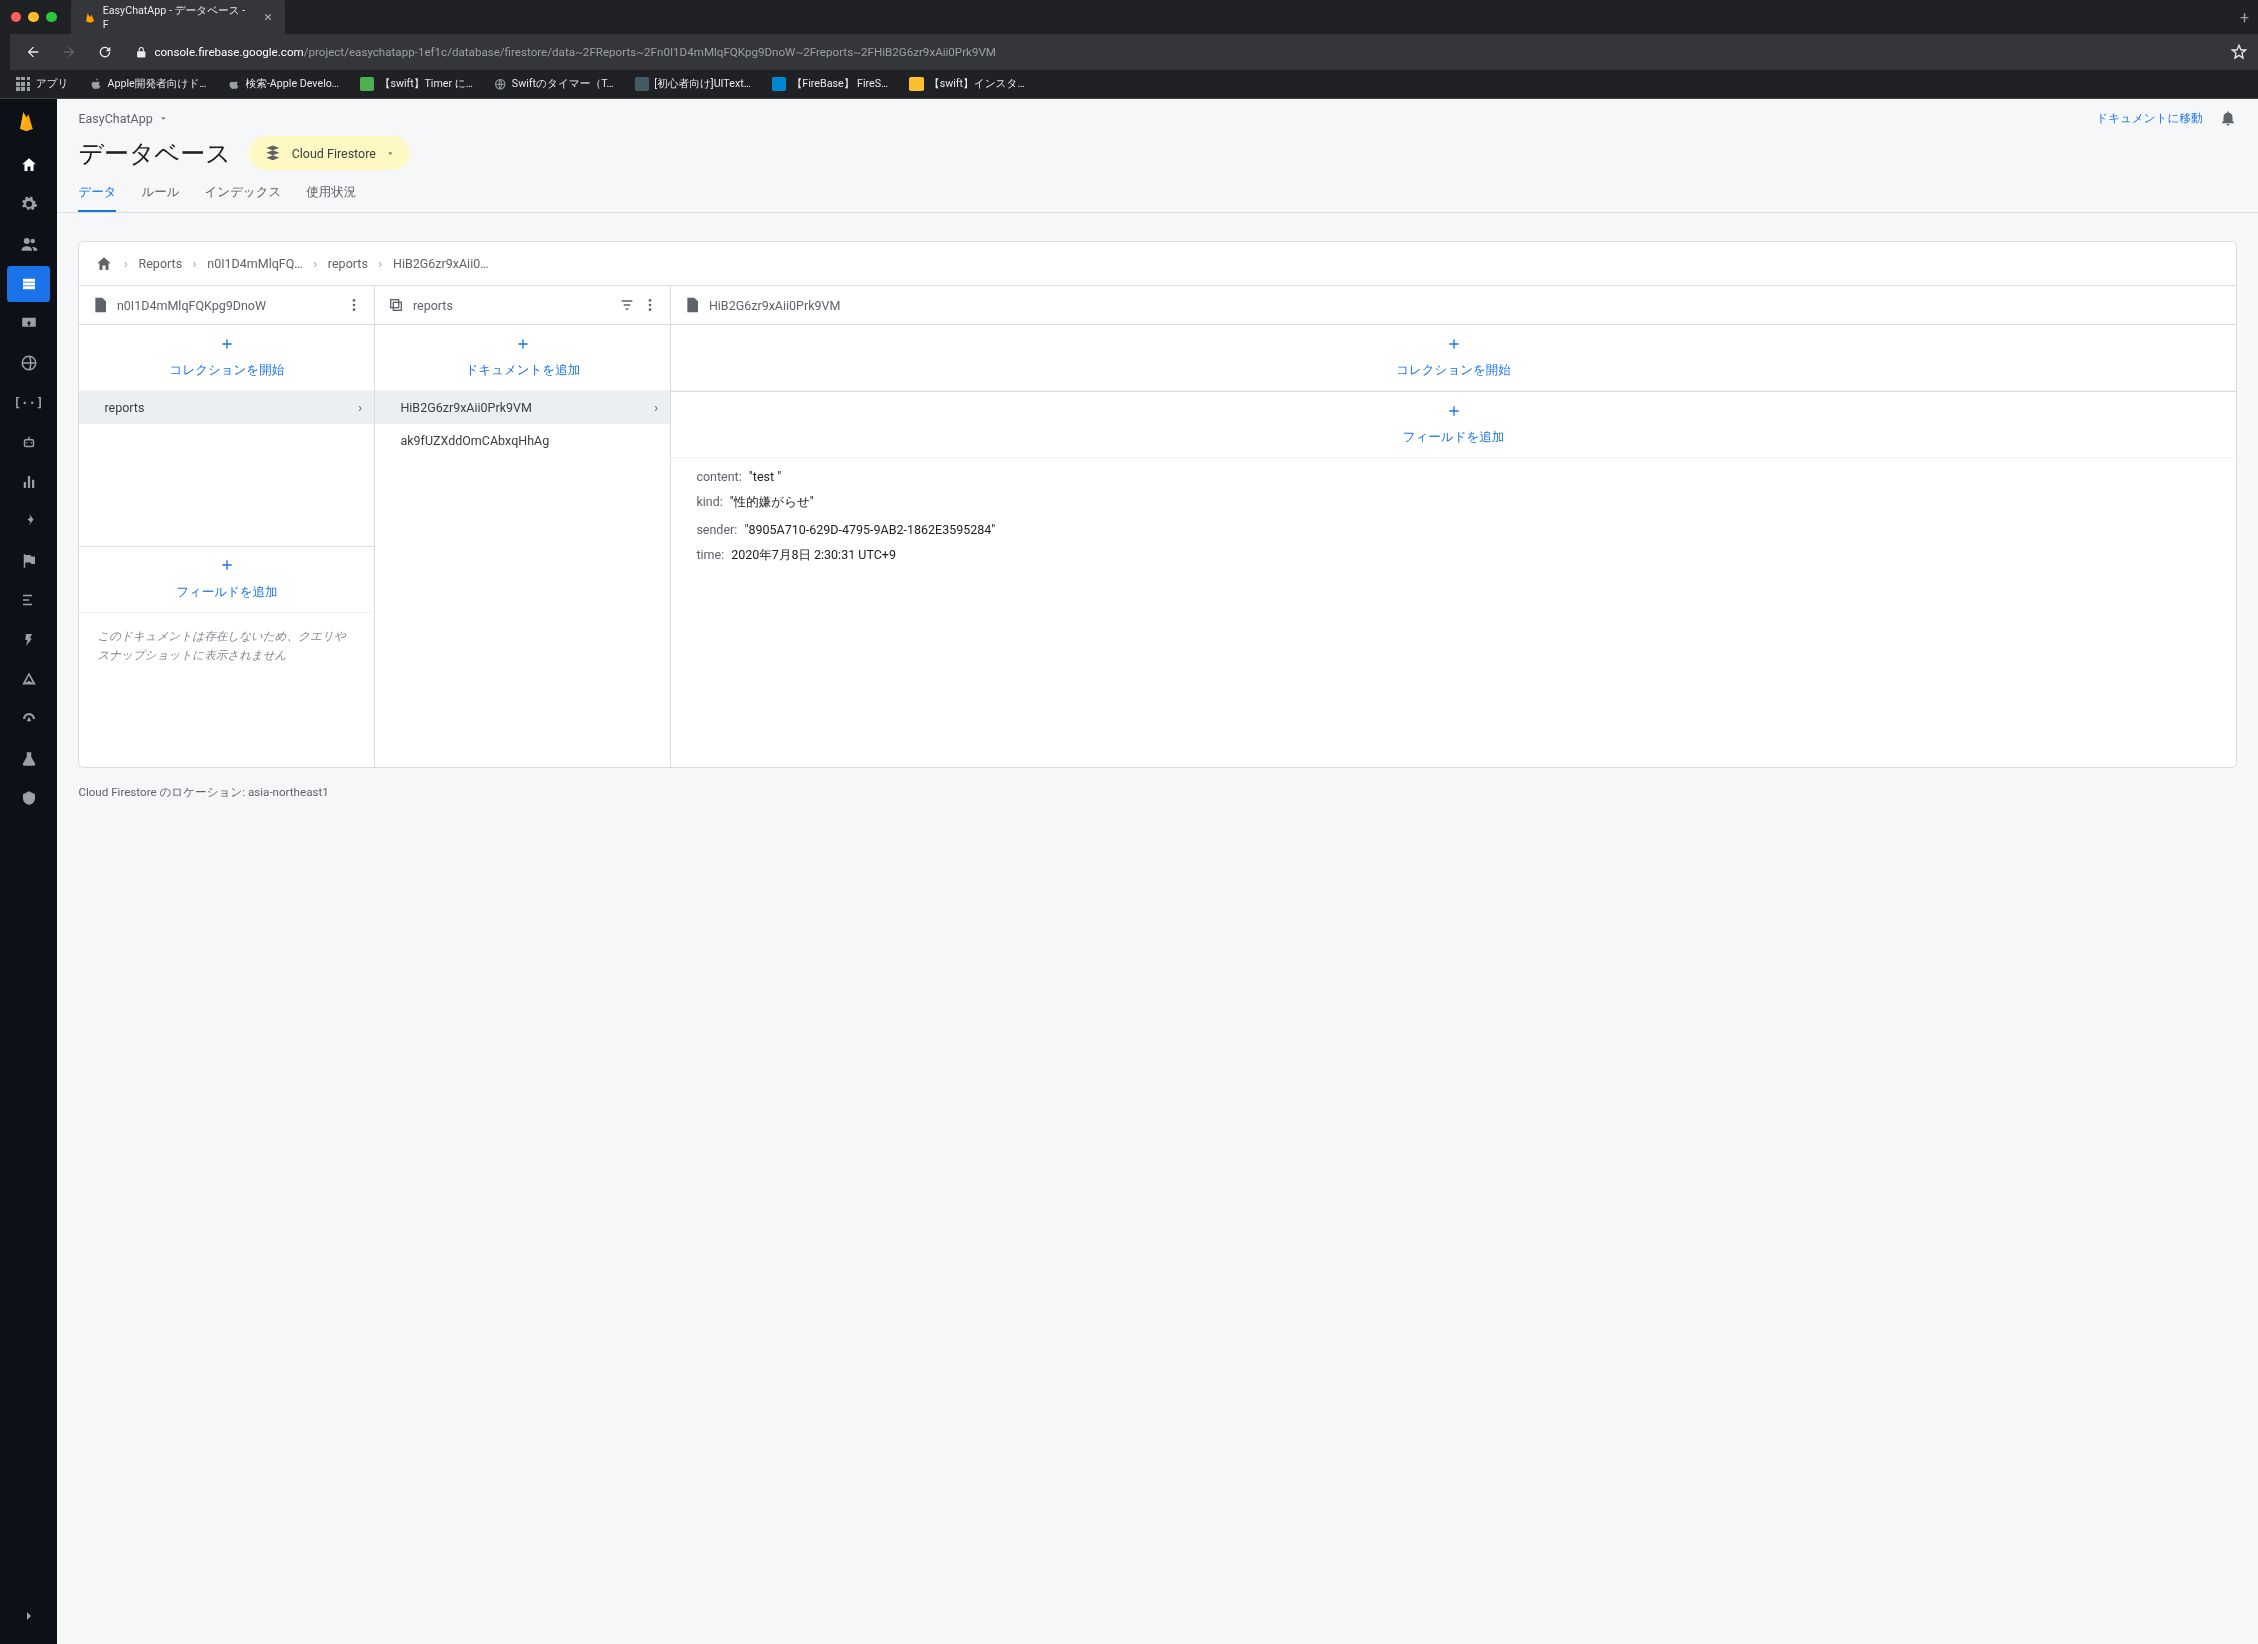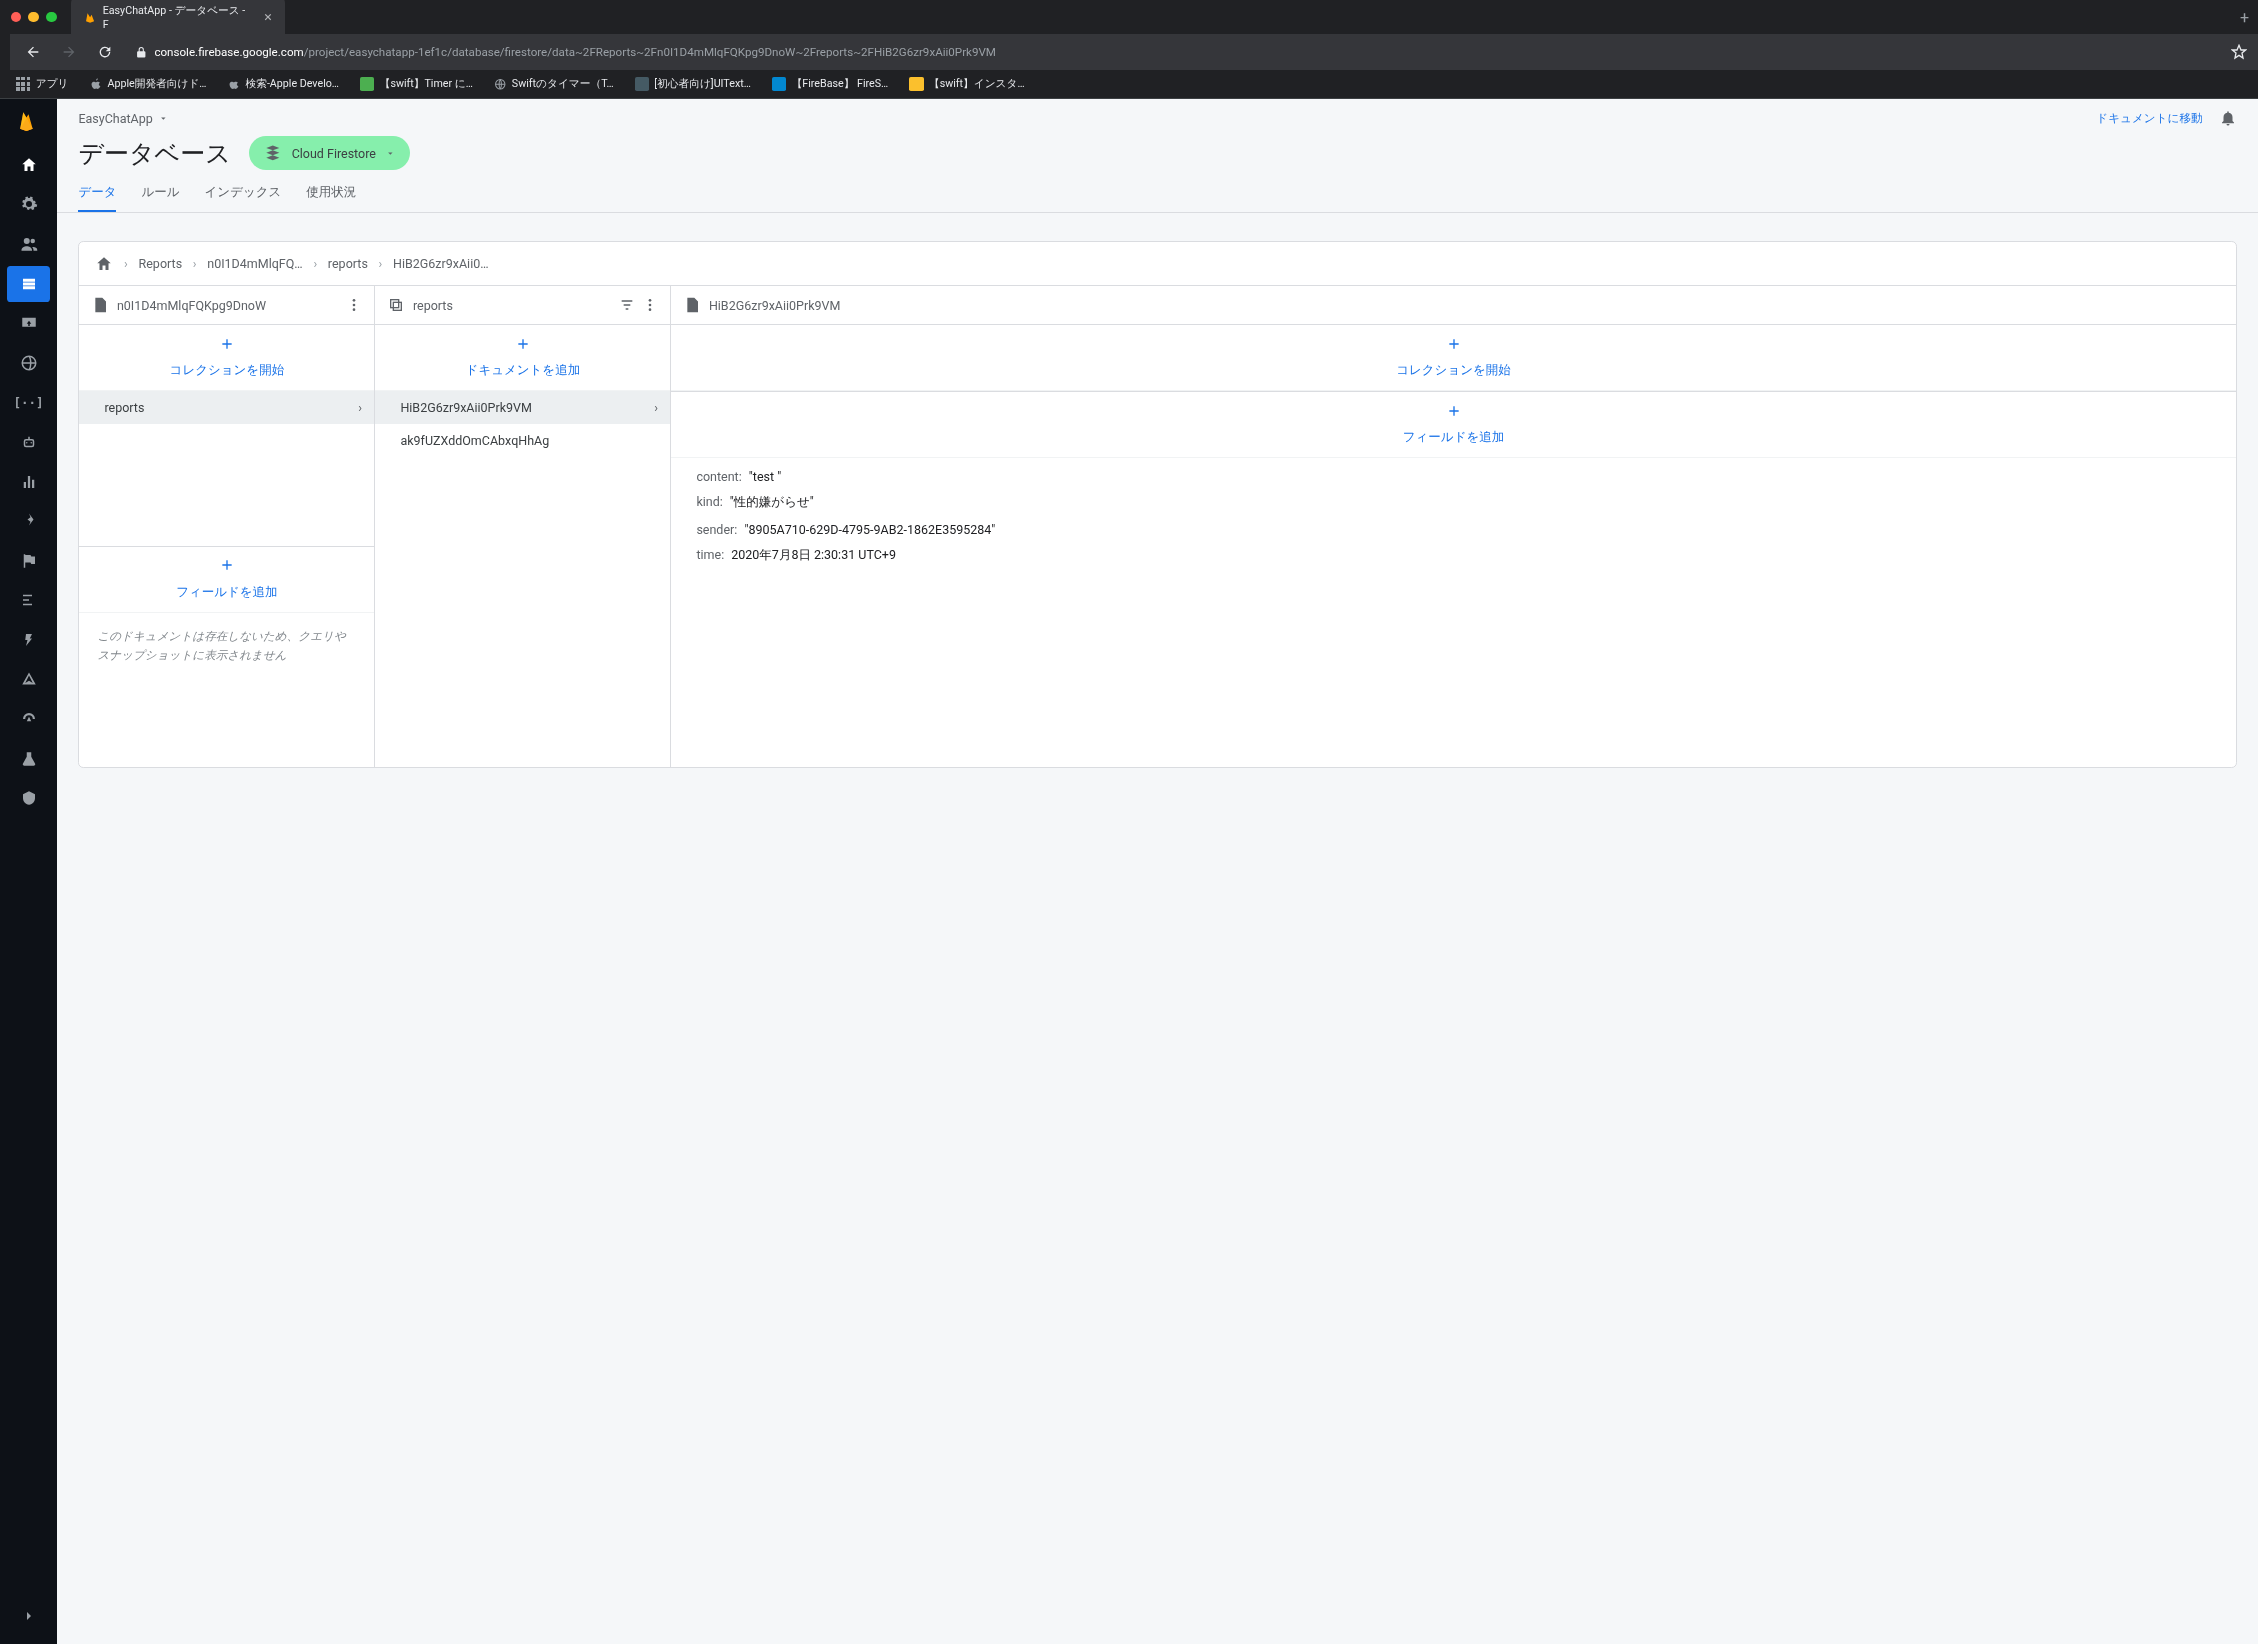--- a/index.html
+++ b/index.html
@@ -39,21 +39,21 @@
 .side-expand { margin-top: auto; margin-bottom: 10.7px; color: #9aa0a6; width: 43px; height: 36px; display: flex; align-items:center; justify-content:center; }
 
 .content { flex: 1; overflow: auto; background: #f5f7f9; }
 .header-row { display: flex; align-items: center; padding: 10.7px 21.4px 0; }
 .project-selector { display: flex; align-items: center; gap: 5.3px; color: #5f6368; font-size: 12.5px; }
 .header-actions { margin-left: auto; display: flex; align-items: center; gap: 16px; color: #1a73e8; font-size: 11.6px; }
 .bell-icon { color: #5f6368; }
 
 .title-row { display: flex; align-items: center; gap: 18px; padding: 9px 21.4px 0; }
 .page-title { font-size: 25px; font-weight: 400; color: #202124; }
-.selector-chip { background: #86efac; border-radius: 18px; padding: 7.1px 14.3px; display: flex; align-items: center; gap: 9px; color: #3c4043; font-size: 12.5px; cursor: pointer; }
+.selector-chip { background: #fef9c3; border-radius: 18px; padding: 7.1px 14.3px; display: flex; align-items: center; gap: 9px; color: #3c4043; font-size: 12.5px; cursor: pointer; }
 
 .tabs-row { display: flex; gap: 25px; padding: 14.3px 21.4px 0; border-bottom: 0.9px solid #dadce0; }
 .tab-item { padding-bottom: 10.7px; color: #5f6368; font-size: 12.5px; cursor: pointer; }
 .tab-item.active { color: #1a73e8; border-bottom: 2.7px solid #1a73e8; padding-bottom: 8px; }
 
 .data-area { padding: 28.5px 21.4px 9px; }
 .explorer-card { background: #fff; border: 0.9px solid #dadce0; border-radius: 5.3px; overflow: hidden; }
 .breadcrumb-bar { display: flex; align-items: center; gap: 10.7px; padding: 12.5px 16px; border-bottom: 0.9px solid #dadce0; color: #5f6368; font-size: 12.5px; }
 .bc-item { color: #5f6368; cursor: pointer; }
 .bc-sep { color: #9aa0a6; }
@@ -446,15 +446,16 @@
             <div class="field-row">
                 <span class="field-key">time</span>
                 <span class="field-sep">:</span>
                 <span class="field-val">2020年7月8日 2:30:31 UTC+9</span>
               </div>
           </div>
         </div>
       </div>
     </div>
 
+    <div class="location-footer">Cloud Firestore のロケーション: asia-northeast1</div>
   </div>
 </div>
 
 
 </body></html>

